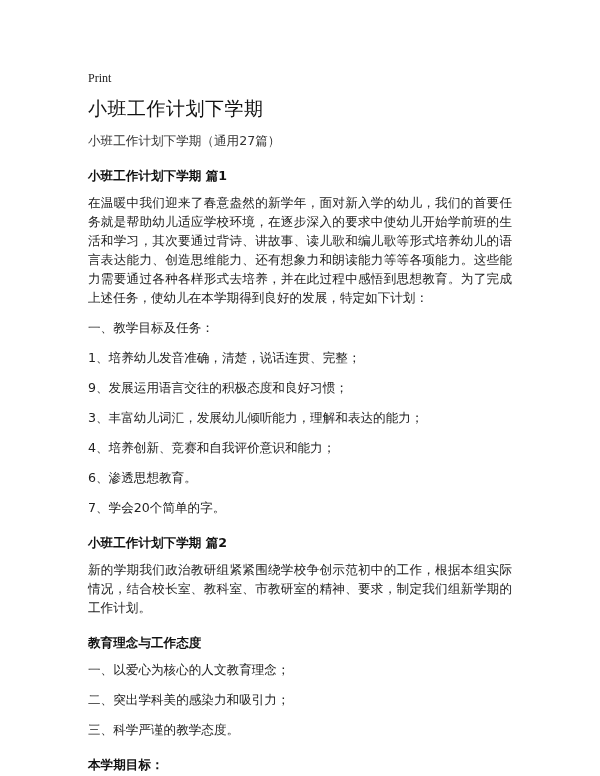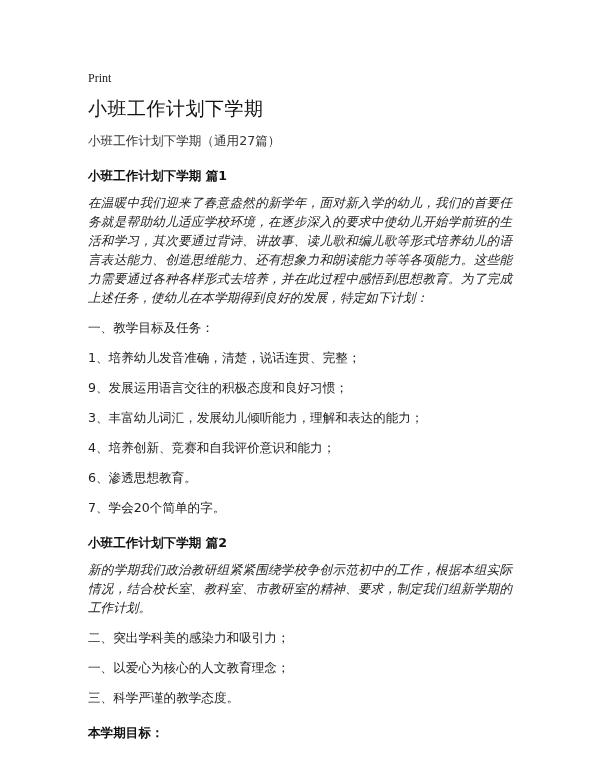--- a/index.html
+++ b/index.html
@@ -46,21 +46,20 @@
       top: 131px;
       left: 0;
       width: 424px;
     }
     .p {
       font-size: 12.6px;
       line-height: 19px;
       margin: 0 0 11px 0;
       color: #222;
       text-align: justify;
-      font-style: italic;
     }
     .subtitle {
       font-size: 12.6px;
       line-height: 19px;
       margin: 0 0 8px 0;
       color: #333;
     }
     .section-heading {
       font-size: 12.6px;
       line-height: 19px;
@@ -96,20 +95,21 @@
       <p class="list-item">9、发展运用语言交往的积极态度和良好习惯；</p>
       <p class="list-item">3、丰富幼儿词汇，发展幼儿倾听能力，理解和表达的能力；</p>
       <p class="list-item">4、培养创新、竞赛和自我评价意识和能力；</p>
       <p class="list-item">6、渗透思想教育。</p>
       <p class="list-item">7、学会20个简单的字。</p>
     </div>
 
     <div>
       <p class="section-heading">小班工作计划下学期 篇2</p>
       <p class="p">新的学期我们政治教研组紧紧围绕学校争创示范初中的工作，根据本组实际情况，结合校长室、教科室、市教研室的精神、要求，制定我们组新学期的工作计划。</p>
+      <p class="section-heading">教育理念与工作态度</p>
+      <p class="list-item">一、以爱心为核心的人文教育理念；</p>
       <p class="list-item">二、突出学科美的感染力和吸引力；</p>
-      <p class="list-item">一、以爱心为核心的人文教育理念；</p>
       <p class="list-item">三、科学严谨的教学态度。</p>
       <p class="section-heading">本学期目标：</p>
     </div>
 
   </div>
 </div>
 
 </body></html>

